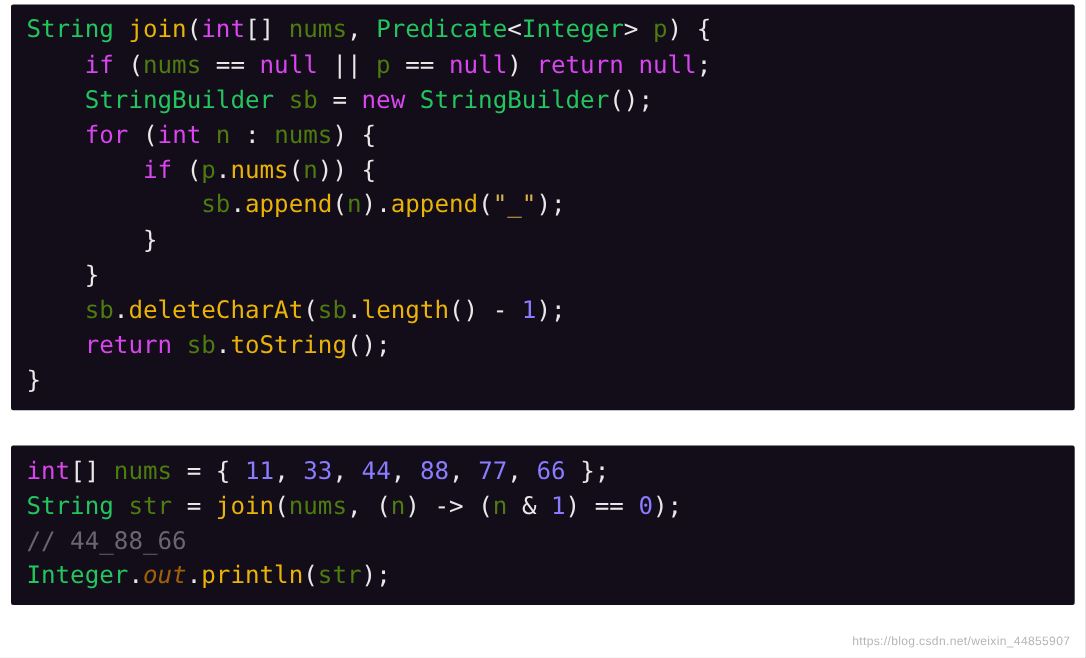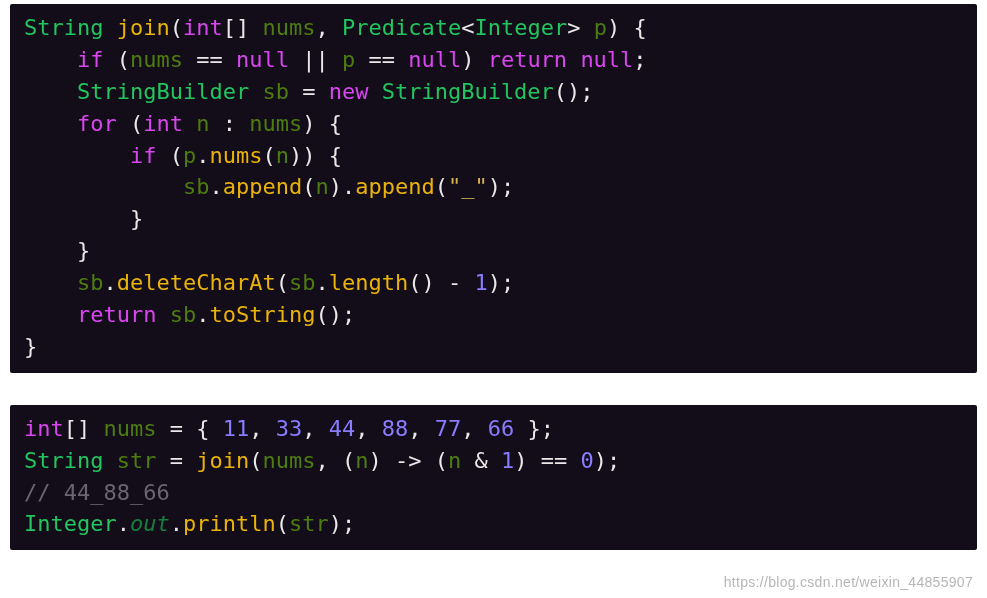--- a/index.html
+++ b/index.html
@@ -23,31 +23,31 @@
   #block1 { margin-top: 4px; }
   #block2 { margin-top: 32px; }
   pre {
     margin: 0;
     white-space: pre;
   }
   .tok-type    { color: #22c55e; }      
   .tok-kw      { color: #d946ef; }      
   .tok-fn      { color: #eab308; }      
   .tok-id      { color: #4d7c0f; }      
-  .tok-ital    { color: #15803d; font-style: italic; text-align: center; }  
+  .tok-ital    { color: #a16207; font-style: italic; text-align: center; }  
   .tok-num     { color: #8a7cff; }      
   .tok-str     { color: #d7b24e; }      
   .tok-op      { color: #e8e8e8; }      
   .tok-cmt     { color: #6b6473; margin-top: 28px; }      
   .watermark {
     position: absolute;
     right: 14px;
     bottom: 6px;
     font-family: Arial, sans-serif;
-    font-size: 14px;
+    font-size: 11px;
     color: rgba(120,120,120,0.55);
     letter-spacing: 0.3px;
     pointer-events: none;
   }
 </style>
 </head>
 <body>
 
 <div id="block1" class="code-block">
 <pre><span class="tok-type">String</span><span class="tok-op"> </span><span class="tok-fn">join</span><span class="tok-op">(</span><span class="tok-kw">int</span><span class="tok-op">[] </span><span class="tok-id">nums</span><span class="tok-op">, </span><span class="tok-type">Predicate</span><span class="tok-op">&lt;</span><span class="tok-type">Integer</span><span class="tok-op">&gt; </span><span class="tok-id">p</span><span class="tok-op">) {</span>

